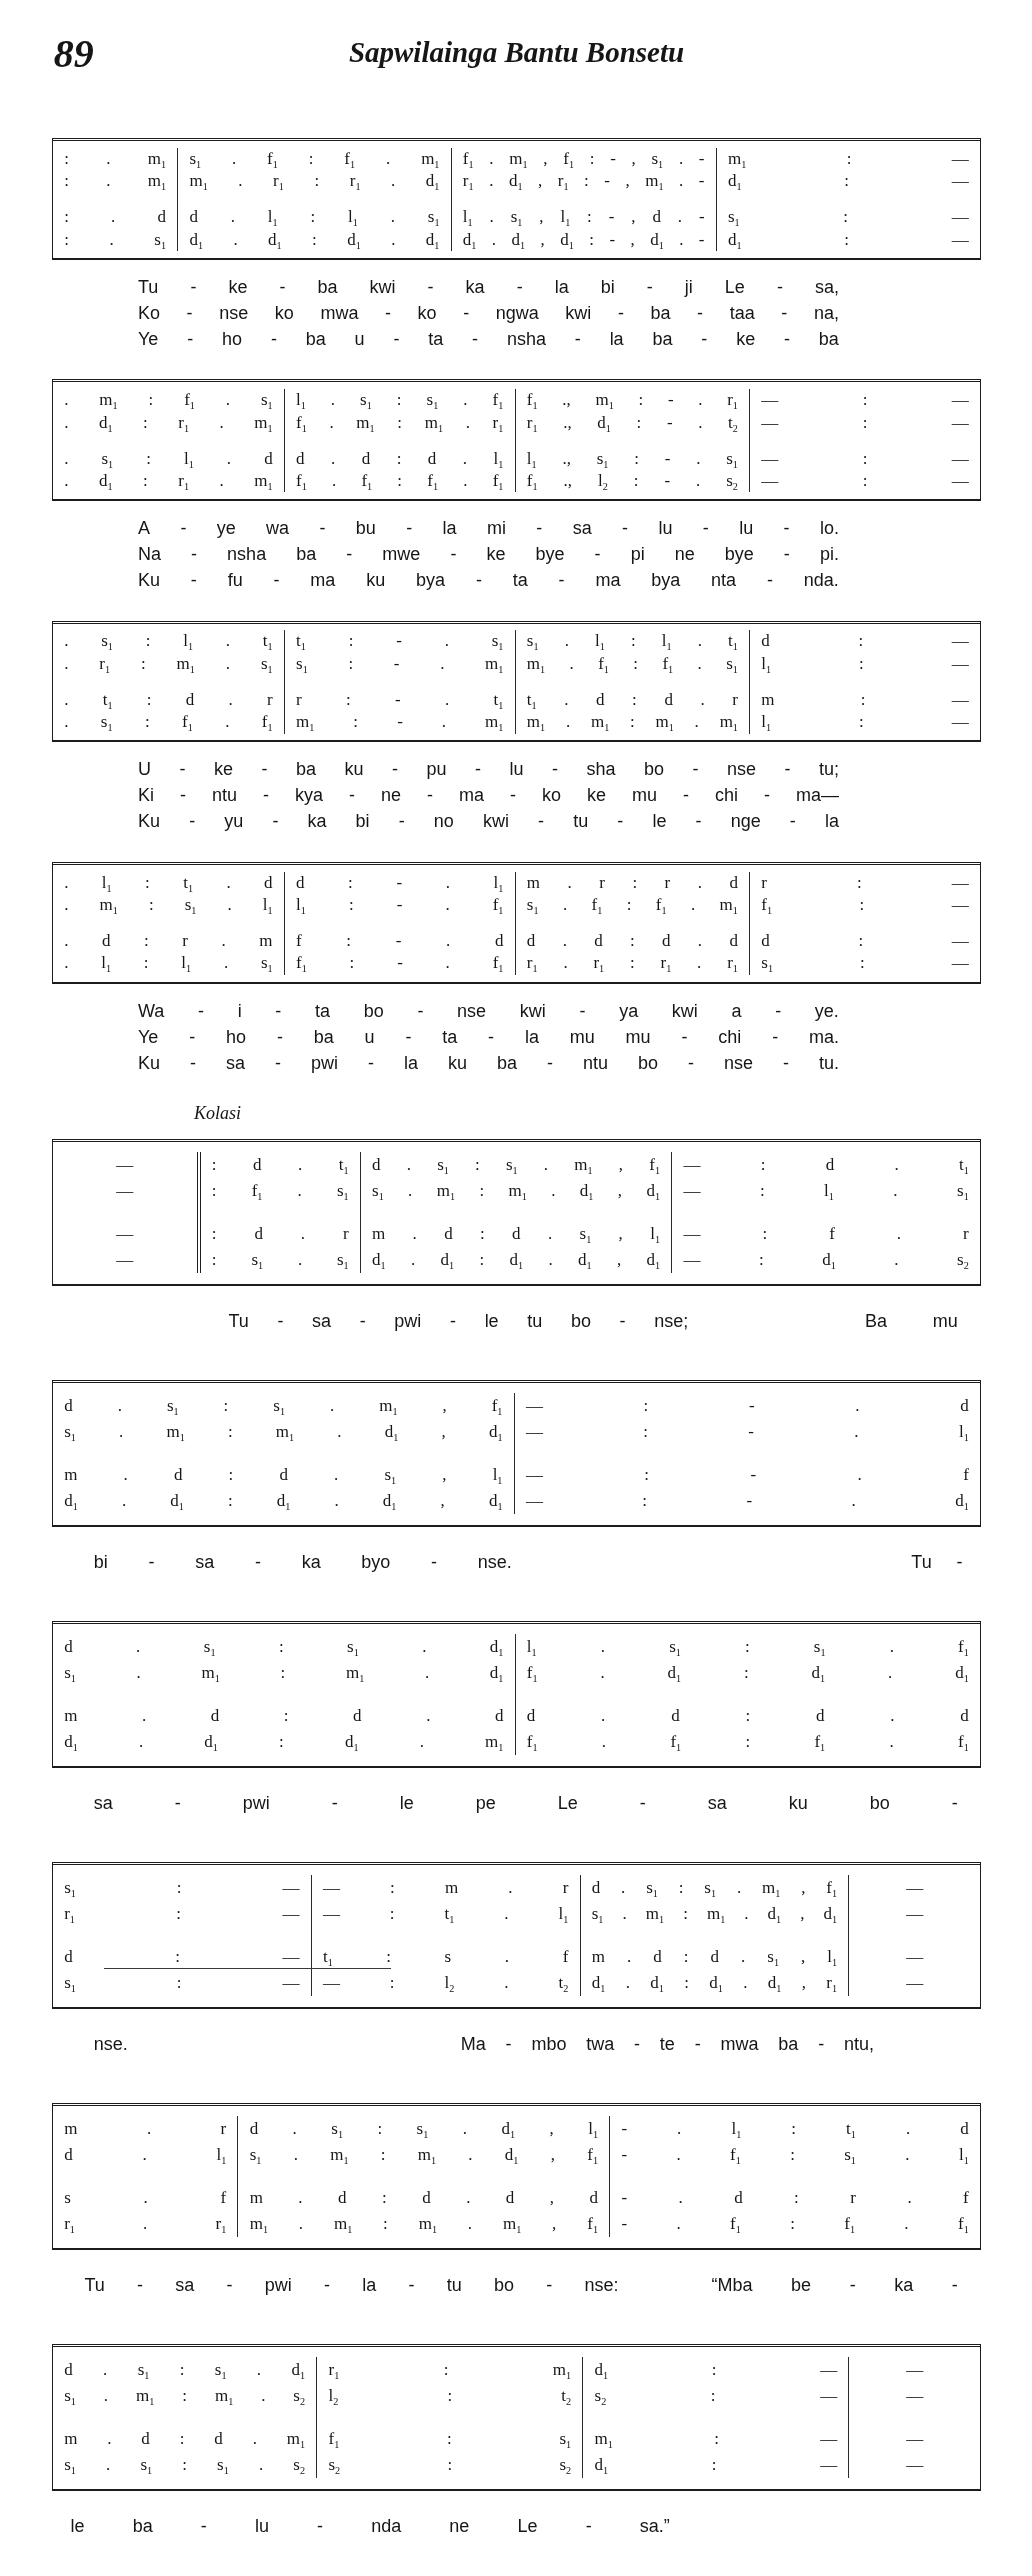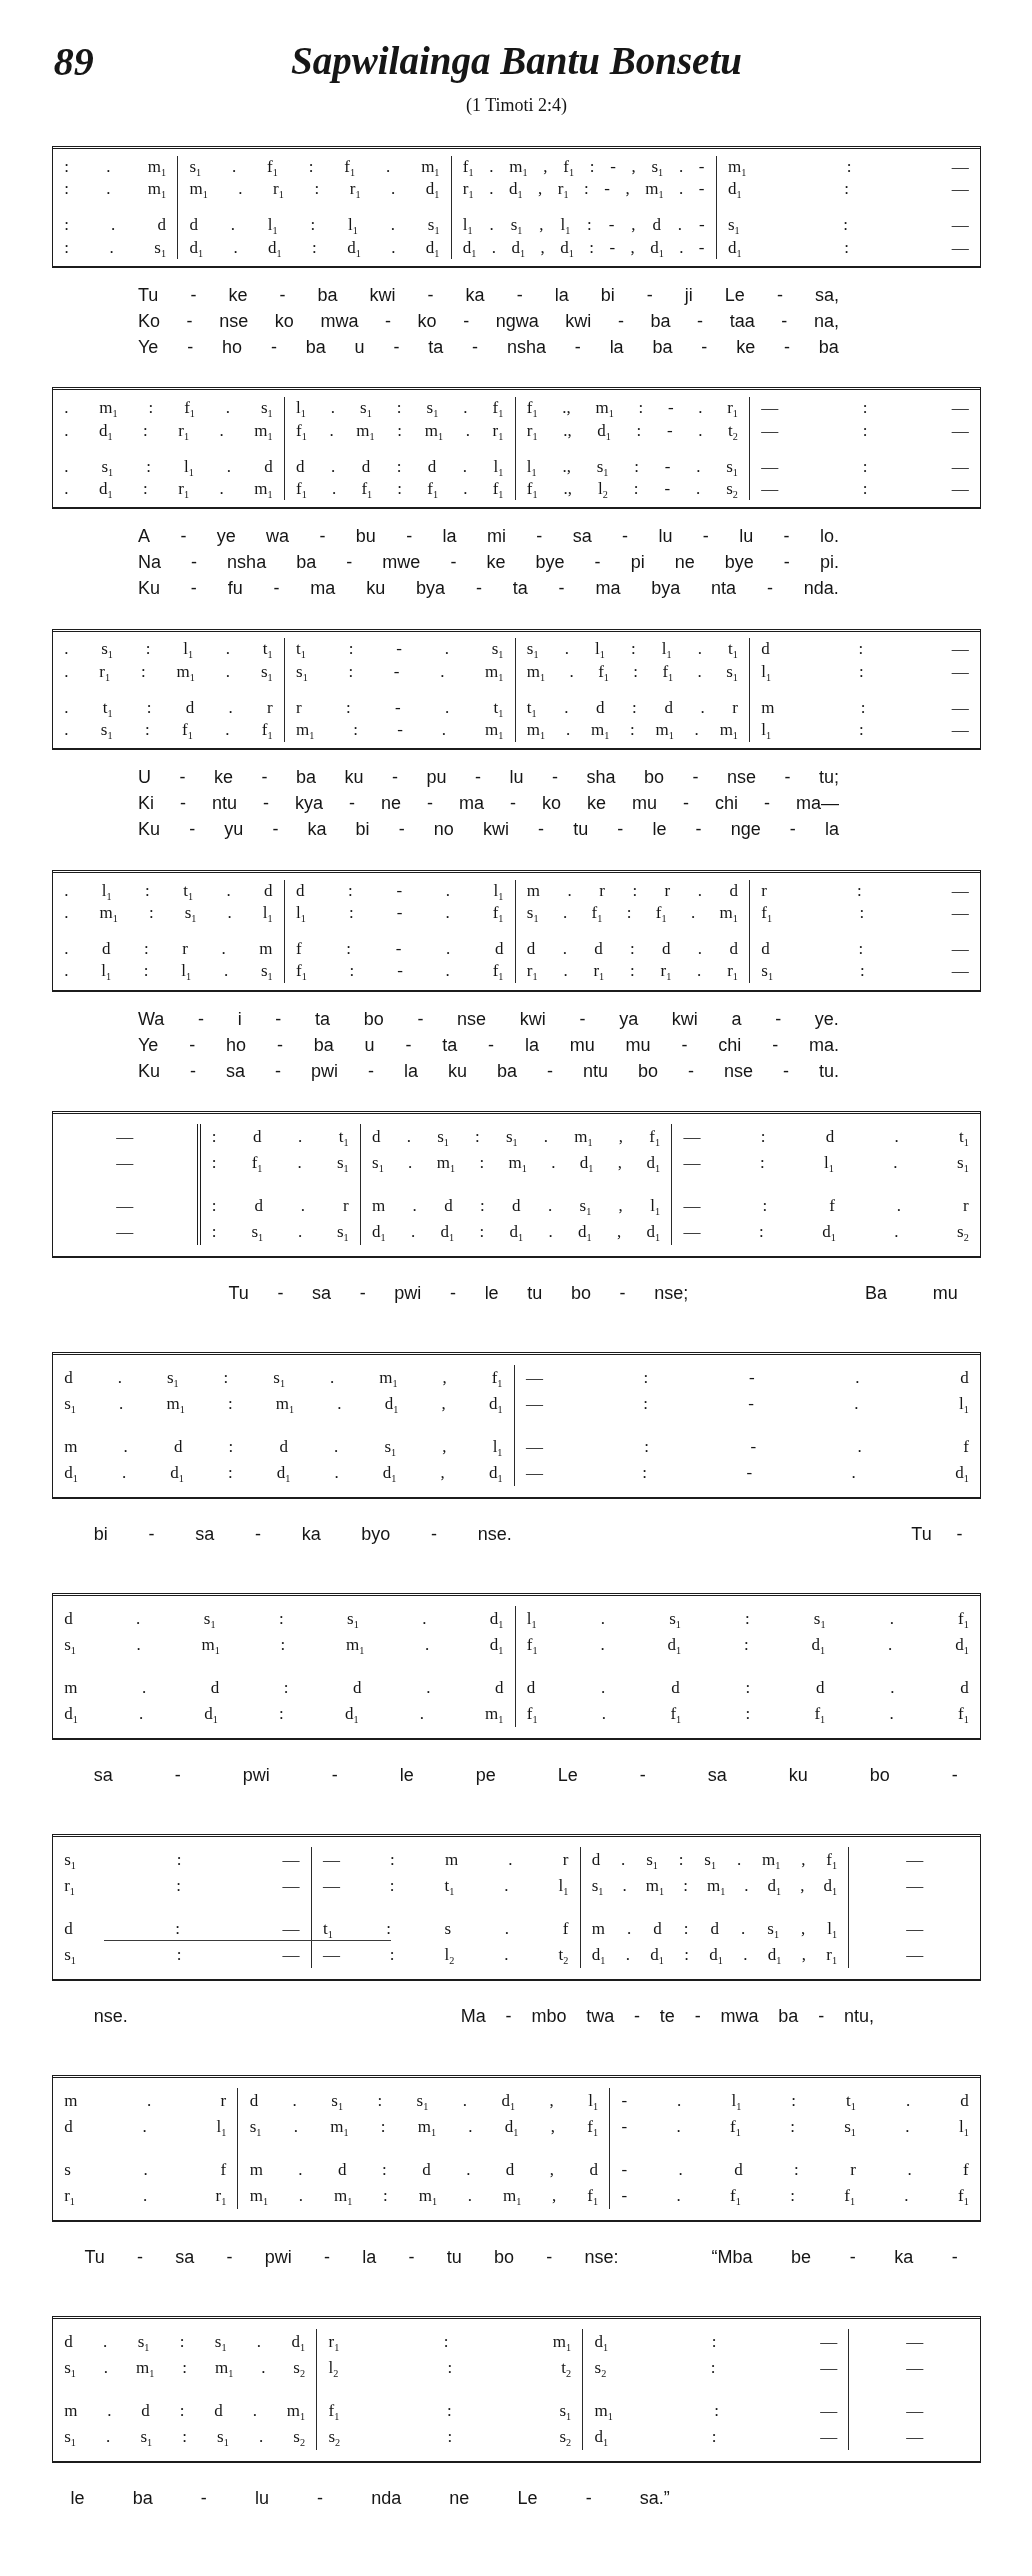--- a/index.html
+++ b/index.html
@@ -10,21 +10,21 @@
     font-family:"Liberation Serif", serif;
   }
   
   header{position:relative;height:108px;}
   .hymn-number{
     position:absolute;left:1.7px;top:0;
     font-size:40px;font-weight:bold;font-style:italic;
     font-family:"Liberation Serif", serif;
   }
   h1.title{
-    margin:12px;text-align:center;font-size:39px;line-height:45px;
+    margin:4px;text-align:center;font-size:29px;line-height:45px;
     font-weight:bold;font-style:italic;font-family:"Liberation Serif", serif;
   }
   .subtitle{text-align:center;font-size:18px;margin-top:1.7px;}
   .key-sig{
     font-family:"Liberation Sans", sans-serif;font-style:italic;
     font-size:14.6px;margin-top:12px;
   }
   
   .system{
     border-top:3.4px double #1c1c1c;border-bottom:2.6px solid #1c1c1c;
@@ -71,21 +71,20 @@
   }
 </style>
 </head>
 <body>
 
 <div class="page">
 
   <header>
     <div class="hymn-number">89</div>
     <h1 class="title">Sapwilainga Bantu Bonsetu</h1>
-    <div class="subtitle">(1 Timoti 2:4)</div>
   </header>
 
   <section>
     <div class="system" data-sys="0" style="--cols:13.4% 29.5% 28.6% 28.5%;">
         <div class="sys-row r0" style="grid-template-columns: 13.4% 29.5% 28.6% 28.5%;">
           <div class="cell c0">
             <span>:</span>
             <span>.</span>
             <span>m<sub>1</sub></span>
           </div>
@@ -836,20 +835,21 @@
           <span>ntu</span>
           <span>bo</span>
           <span>-</span>
           <span>nse</span>
           <span>-</span>
           <span>tu.</span>
         </div>
     </div>
   </section>
 
+  <div class="chorus-label">Kolasi</div>
 
   <section class="chorus-group">
     <div class="system big" data-sys="4" style="--cols:15.5% 17.6% 33.6% 33.3%;">
         <div class="sys-row r0" style="grid-template-columns: 15.5% 17.6% 33.6% 33.3%;">
           <div class="cell c0">
             <span>—</span>
           </div>
           <div class="cell c1">
             <span>:</span>
             <span>d</span>

